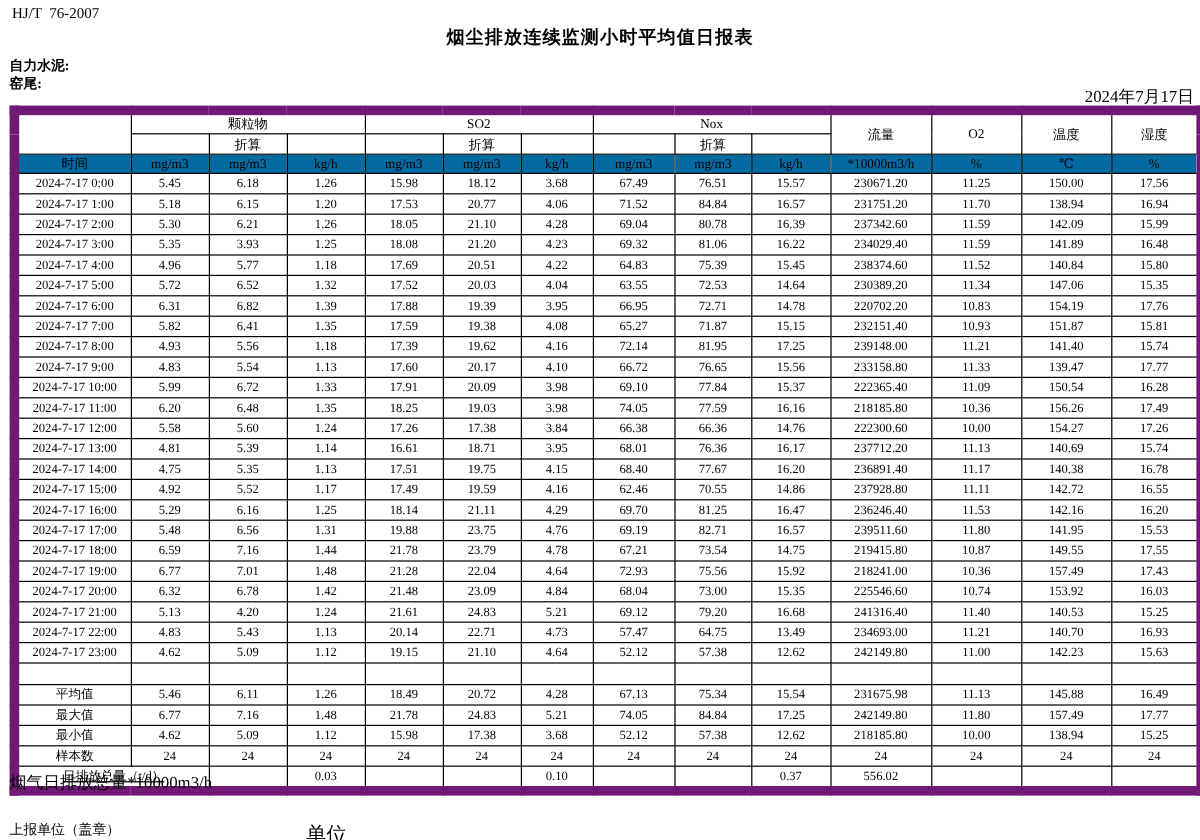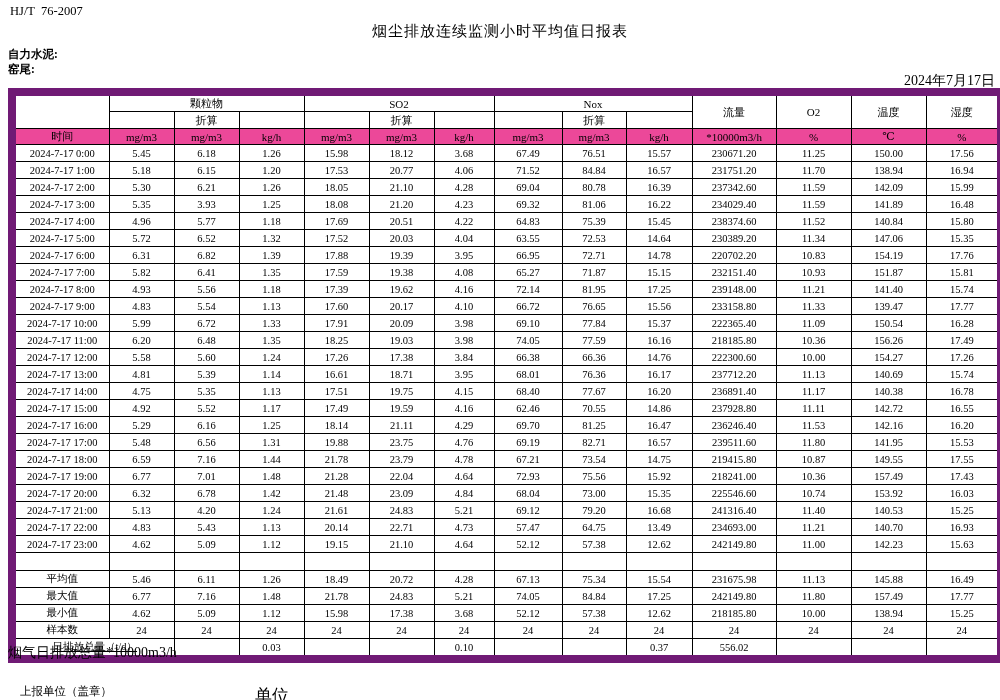--- a/index.html
+++ b/index.html
@@ -2,40 +2,40 @@
 <html><head>
 <meta charset="utf-8">
 <style>
   html,body{margin:0;padding:0;}
   body{
     width:1000px;height:700px;background:#ffffff;color:#000;
     font-family:"Liberation Serif","DejaVu Serif",serif;
     position:relative;overflow:hidden;
   }
   .std-label{position:absolute;left:10px;top:4px;font-size:12.5px;font-weight:normal;white-space:pre;}
-  .doc-title{position:absolute;left:0;top:22px;width:1000px;text-align:center;font-size:15px;font-weight:normal;letter-spacing:1px;}
+  .doc-title{position:absolute;left:0;top:22px;width:1000px;text-align:center;font-size:15px;font-weight:bold;letter-spacing:1px;}
   .company-line{position:absolute;left:8px;top:47px;font-size:11.5px;font-weight:bold;text-align:center;}
   .location-line{position:absolute;left:8px;top:62px;font-size:11.5px;font-weight:bold;}
   .date-line{position:absolute;right:5px;top:72px;font-size:14px;}
   table.report{
     position:absolute;left:8px;top:88px;width:989px;
     border-collapse:collapse;table-layout:fixed;
     border:8px solid #701a75;
   }
   table.report td{
     border:1px solid #000;text-align:center;vertical-align:middle;
     font-size:10.5px;height:16px;padding:0;overflow:hidden;white-space:nowrap;
   }
   thead td.h1{height:15px;font-size:11px;}
   thead td.h2{height:16px;font-size:11px;}
-  td.green{background:#ec4899;}
+  td.green{background:#0369a1;}
   tr.sep-row td{height:17px;}
   td.daily-label{text-align:left;padding-left:3px;text-decoration:underline;}
   .footer-line1{position:absolute;left:8px;top:644px;font-size:14px;text-align:right;}
-  .footer-line2{position:absolute;left:20px;top:684px;font-size:11.5px;}
+  .footer-line2{position:absolute;left:8px;top:684px;font-size:11.5px;}
   .footer-line3{position:absolute;left:255px;top:684px;font-size:17px;text-decoration:underline;}
 </style>
 </head>
 <body>
 
 <div class="std-label">HJ/T  76-2007</div>
 <div class="doc-title">烟尘排放连续监测小时平均值日报表</div>
 <div class="company-line">自力水泥:</div>
 <div class="location-line">窑尾:</div>
 <div class="date-line">2024年7月17日</div>

